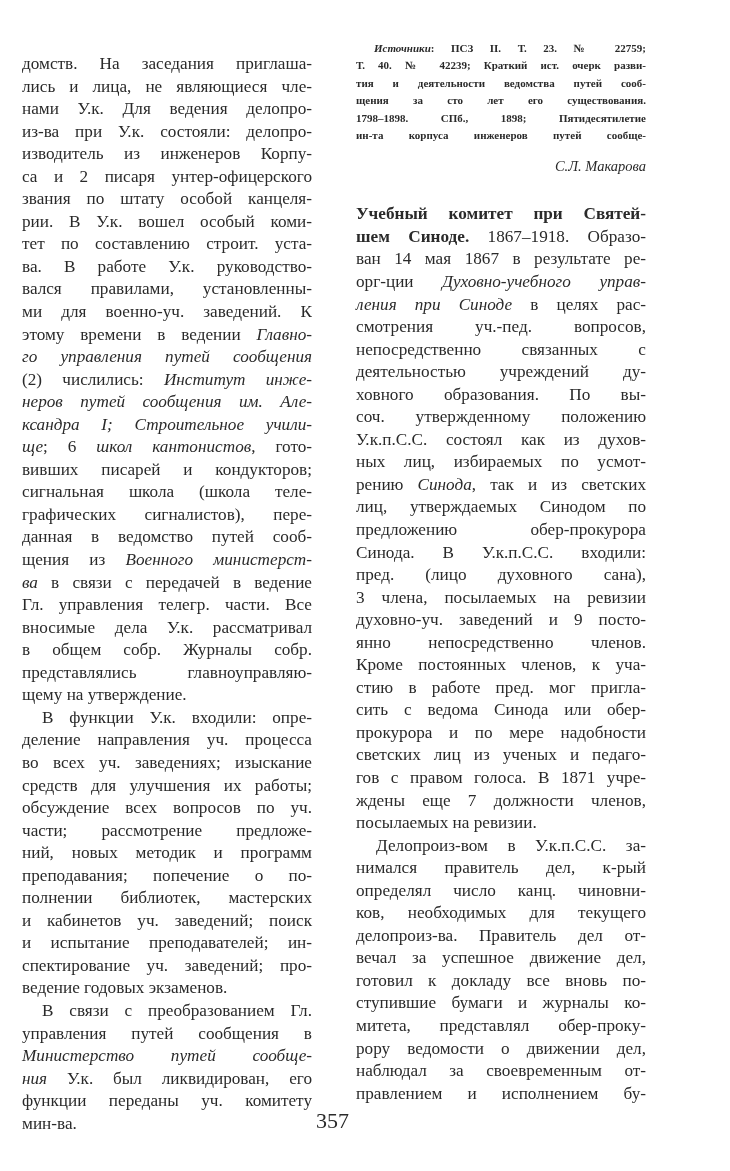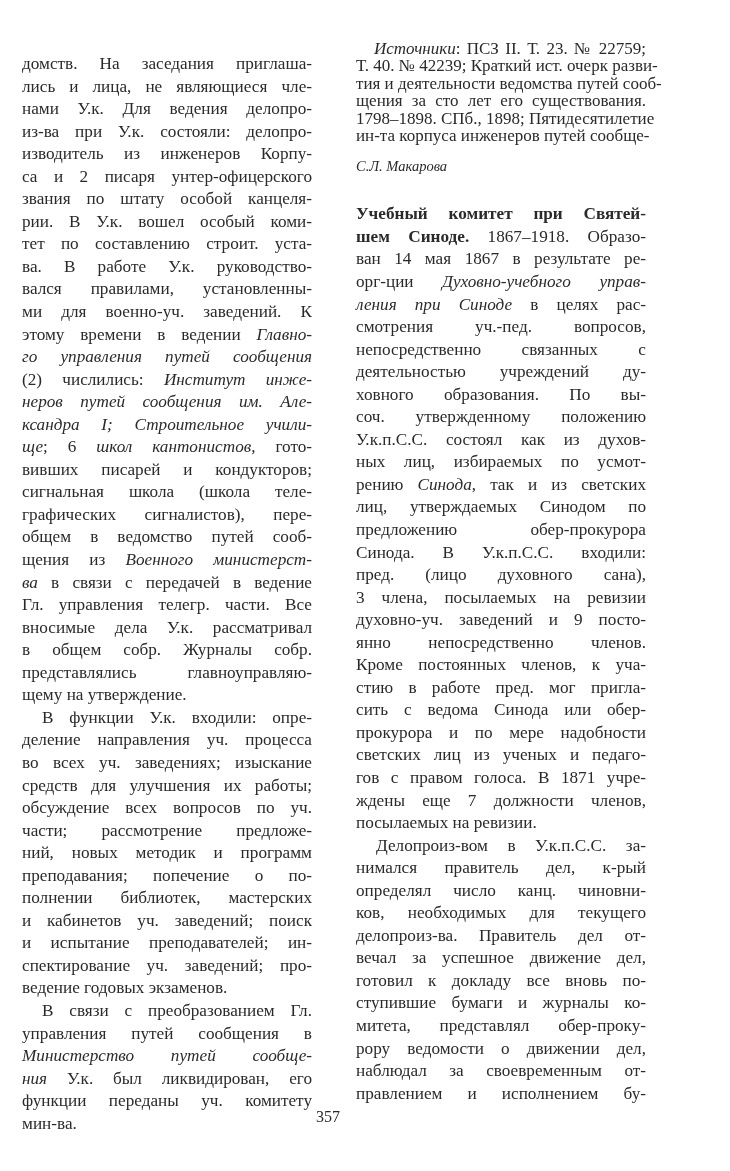--- a/index.html
+++ b/index.html
@@ -11,25 +11,25 @@
   #left { left:22px; top:53px; width:290px; }
   #right { left:356px; top:40px; width:290px; }
   .line {
     display:block; font-size:17.2px; line-height:22.55px; height:22.55px;
     text-align:justify; text-align-last:justify; white-space:nowrap; overflow:visible;
   }
   .line.last { text-align-last:left; }
   .line.indent { padding-left:20px; }
   .i { font-style:italic; }
   .b { font-weight:bold; }
-  .src .line { font-size:17px; line-height:17.4px; height:17.4px; }
+  .src .line { font-size:11px; line-height:17.4px; height:17.4px;font-weight:bold; }
   .src .indent { padding-left:18px; }
-  .author { font-size:14.5px; font-style:italic; text-align:left; margin-top:14px; height:20px; }
+  .author { font-size:14.5px; font-style:italic; text-align:right; margin-top:14px; height:20px; }
   .gap { height:25px; }
-  #pagenum { position:absolute; left:316px; top:1108px; font-size:16px; }
+  #pagenum { position:absolute; left:316px; top:1108px; font-size:22px; }
 </style>
 </head>
 <body>
 
 <div id="left" class="col">
     <span class="line"><span>домств. На заседания приглаша-</span></span>
     <span class="line"><span>лись и лица, не являющиеся чле-</span></span>
     <span class="line"><span>нами У.к. Для ведения делопро-</span></span>
     <span class="line"><span>из-ва при У.к. состояли: делопро-</span></span>
     <span class="line"><span>изводитель из инженеров Корпу-</span></span>
@@ -42,21 +42,21 @@
     <span class="line"><span>ми для военно-уч. заведений. К</span></span>
     <span class="line"><span>этому времени в ведении </span><span class="i">Главно-</span></span>
     <span class="line"><span class="i">го управления путей сообщения</span></span>
     <span class="line"><span>(2) числились: </span><span class="i">Институт инже-</span></span>
     <span class="line"><span class="i">неров путей сообщения им. Але-</span></span>
     <span class="line"><span class="i">ксандра I; Строительное учили-</span></span>
     <span class="line"><span class="i">ще</span><span>; 6 </span><span class="i">школ кантонистов</span><span>, гото-</span></span>
     <span class="line"><span>вивших писарей и кондукторов;</span></span>
     <span class="line"><span>сигнальная школа (школа теле-</span></span>
     <span class="line"><span>графических сигналистов), пере-</span></span>
-    <span class="line"><span>общем в ведомство путей сооб-</span></span>
+    <span class="line"><span>данная в ведомство путей сооб-</span></span>
     <span class="line"><span>щения из </span><span class="i">Военного министерст-</span></span>
     <span class="line"><span class="i">ва</span><span> в связи с передачей в ведение</span></span>
     <span class="line"><span>Гл. управления телегр. части. Все</span></span>
     <span class="line"><span>вносимые дела У.к. рассматривал</span></span>
     <span class="line"><span>в общем собр. Журналы собр.</span></span>
     <span class="line"><span>представлялись главноуправляю-</span></span>
     <span class="line last"><span>щему на утверждение.</span></span>
     <span class="line indent"><span>В функции У.к. входили: опре-</span></span>
     <span class="line"><span>деление направления уч. процесса</span></span>
     <span class="line"><span>во всех уч. заведениях; изыскание</span></span>

